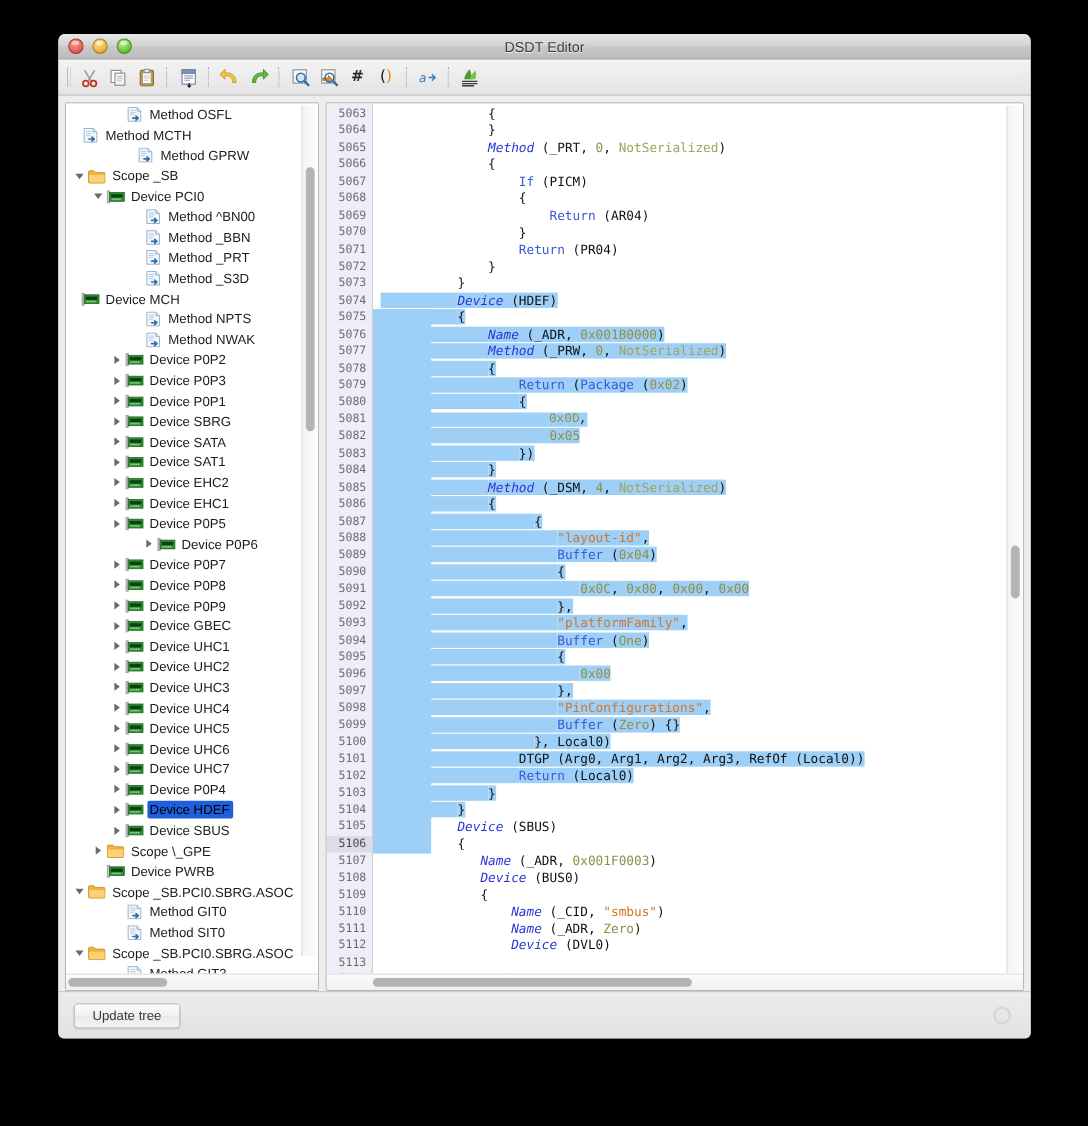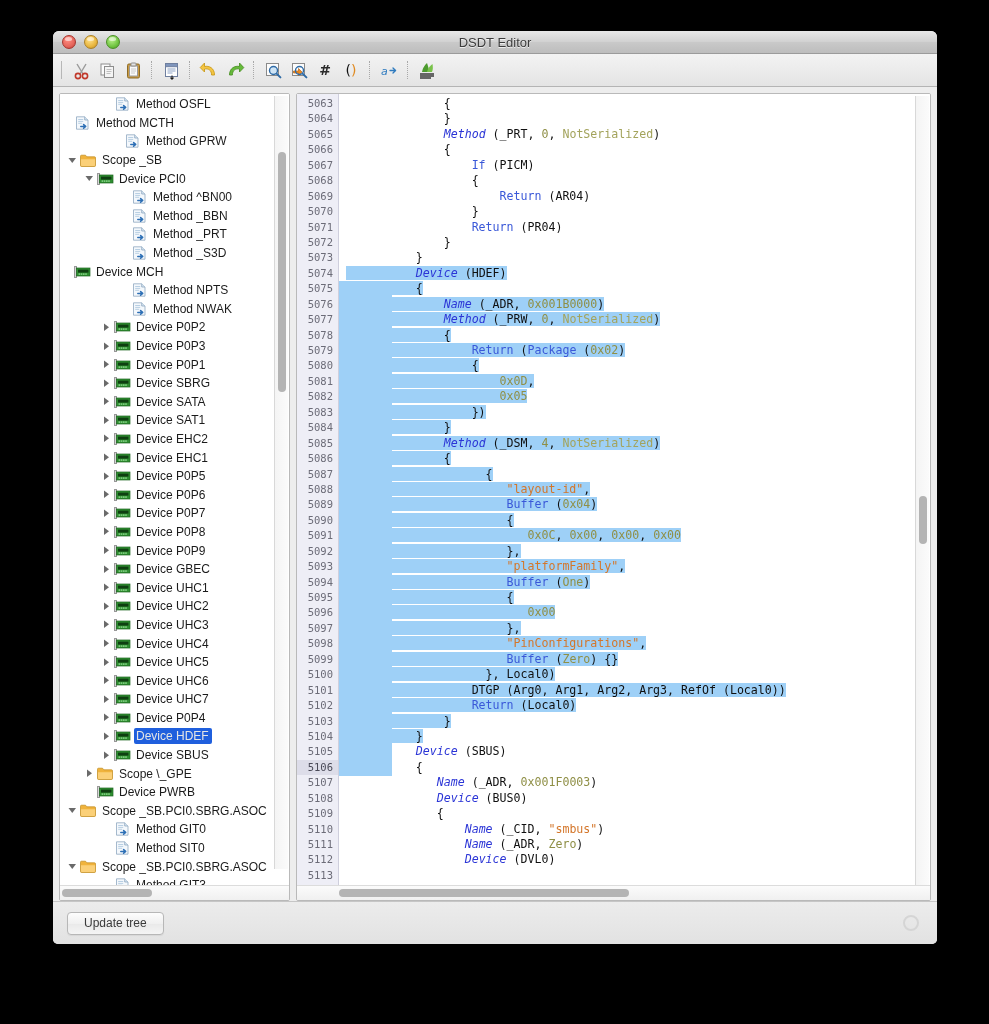--- a/index.html
+++ b/index.html
@@ -175,21 +175,21 @@
     justify-content: center;
     margin-right: 3px;
   }
   .tlabel {
     padding: 1px 3px 1px 2px;
     border-radius: 2px;
     line-height: 14px;
   }
   .tnode.selected .tlabel {
     background: #1f5fdd;
-    color: #e5e5e5;
+    color: #000000;
   }
 
   
   .vscroll {
     position: absolute;
     top: 2px;
     right: 1px;
     bottom: 16px;
     width: 13px;
     background: linear-gradient(to right,#f4f4f4,#fbfbfb);
@@ -759,21 +759,21 @@
                   <rect x="2.5" y="2" width="13.5" height="8" fill="#2f8f31" stroke="#1d6420" stroke-width="0.7"></rect>
                   <rect x="4" y="3.6" width="10.5" height="3" fill="#0f3f12"></rect>
                   <rect x="4.6" y="7.4" width="1.6" height="1.4" fill="#8fd98f"></rect>
                   <rect x="6.8" y="7.4" width="1.6" height="1.4" fill="#8fd98f"></rect>
                   <rect x="9" y="7.4" width="1.6" height="1.4" fill="#8fd98f"></rect>
                   <rect x="11.2" y="7.4" width="1.6" height="1.4" fill="#8fd98f"></rect>
                 </svg>
               </span>
               <span class="tlabel">Device P0P5</span>
             </div>
-            <div class="tnode" style="padding-left: 40px;">
+            <div class="tnode" style="padding-left: 40px; margin-left: 29px;">
               <span class="tw">
                 <svg width="11" height="11" viewBox="0 0 11 11">
                   <path d="M3 1.5 L8 5.25 L3 9 Z" fill="#6a6a6a"></path>
                 </svg>
               </span>
               <span class="ticon">
                 <svg width="17" height="12" viewBox="0 0 17 12">
                   <rect x="0.5" y="0.5" width="2" height="11" fill="#d8d8d8" stroke="#999"></rect>
                   <rect x="2.5" y="2" width="13.5" height="8" fill="#2f8f31" stroke="#1d6420" stroke-width="0.7"></rect>
                   <rect x="4" y="3.6" width="10.5" height="3" fill="#0f3f12"></rect>
@@ -1223,21 +1223,21 @@
             <div class="cline" style="position: relative; z-index: 1;"><span>                  </span><span><span class="fn">Return</span><span class="pl"> (PR04)</span></span></div>
             <div class="cline" style="position: relative; z-index: 1;"><span>              </span><span><span class="pl">}</span></span></div>
             <div class="cline" style="position: relative; z-index: 1;"><span>          </span><span><span class="pl">}</span></span></div>
             <div class="cline" style="position: relative; z-index: 1;"><span class="sel">          </span><span class="sel"><span class="kw">Device</span><span class="pl"> (HDEF)</span></span></div>
             <div class="cline" style="position: relative; z-index: 1;"><span class="sel">          </span><span class="sel"><span class="pl">{</span></span></div>
             <div class="cline" style="position: relative; z-index: 1;"><span class="sel">              </span><span class="sel"><span class="kw">Name</span><span class="pl"> (_ADR, </span><span class="num">0x001B0000</span><span class="pl">)</span></span></div>
             <div class="cline" style="position: relative; z-index: 1;"><span class="sel">              </span><span class="sel"><span class="kw">Method</span><span class="pl"> (_PRW, </span><span class="num">0</span><span class="pl">, </span><span class="nser">NotSerialized</span><span class="pl">)</span></span></div>
             <div class="cline" style="position: relative; z-index: 1;"><span class="sel">              </span><span class="sel"><span class="pl">{</span></span></div>
             <div class="cline" style="position: relative; z-index: 1;"><span class="sel">                  </span><span class="sel"><span class="fn">Return</span><span class="pl"> (</span><span class="fn">Package</span><span class="pl"> (</span><span class="num">0x02</span><span class="pl">)</span></span></div>
             <div class="cline" style="position: relative; z-index: 1;"><span class="sel">                  </span><span class="sel"><span class="pl">{</span></span></div>
-            <div class="cline" style="position: relative; z-index: 1;"><span class="sel">                      </span><span class="sel"><span class="num">0x0D</span><span class="pl">,</span></span></div>
+            <div class="cline" style="position: relative; z-index: 1; font-family: Liberation Mono, monospace;"><span class="sel">                      </span><span class="sel"><span class="num">0x0D</span><span class="pl">,</span></span></div>
             <div class="cline" style="position: relative; z-index: 1;"><span class="sel">                      </span><span class="sel"><span class="num">0x05</span></span></div>
             <div class="cline" style="position: relative; z-index: 1;"><span class="sel">                  </span><span class="sel"><span class="pl">})</span></span></div>
             <div class="cline" style="position: relative; z-index: 1;"><span class="sel">              </span><span class="sel"><span class="pl">}</span></span></div>
             <div class="cline" style="position: relative; z-index: 1;"><span class="sel">              </span><span class="sel"><span class="kw">Method</span><span class="pl"> (_DSM, </span><span class="num">4</span><span class="pl">, </span><span class="nser">NotSerialized</span><span class="pl">)</span></span></div>
             <div class="cline" style="position: relative; z-index: 1;"><span class="sel">              </span><span class="sel"><span class="pl">{</span></span></div>
             <div class="cline" style="position: relative; z-index: 1;"><span class="sel">                    </span><span class="sel"><span class="pl">{</span></span></div>
             <div class="cline" style="position: relative; z-index: 1;"><span class="sel">                       </span><span class="sel"><span class="str">"layout-id"</span><span class="pl">,</span></span></div>
             <div class="cline" style="position: relative; z-index: 1;"><span class="sel">                       </span><span class="sel"><span class="fn">Buffer</span><span class="pl"> (</span><span class="num">0x04</span><span class="pl">)</span></span></div>
             <div class="cline" style="position: relative; z-index: 1;"><span class="sel">                       </span><span class="sel"><span class="pl">{</span></span></div>
             <div class="cline" style="position: relative; z-index: 1;"><span class="sel">                          </span><span class="sel"><span class="num">0x0C</span><span class="pl">, </span><span class="num">0x00</span><span class="pl">, </span><span class="num">0x00</span><span class="pl">, </span><span class="num">0x00</span></span></div>

